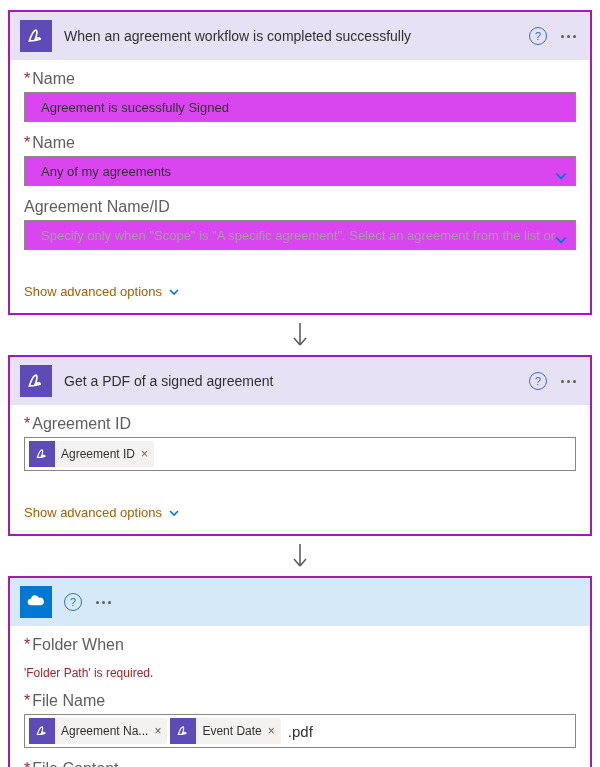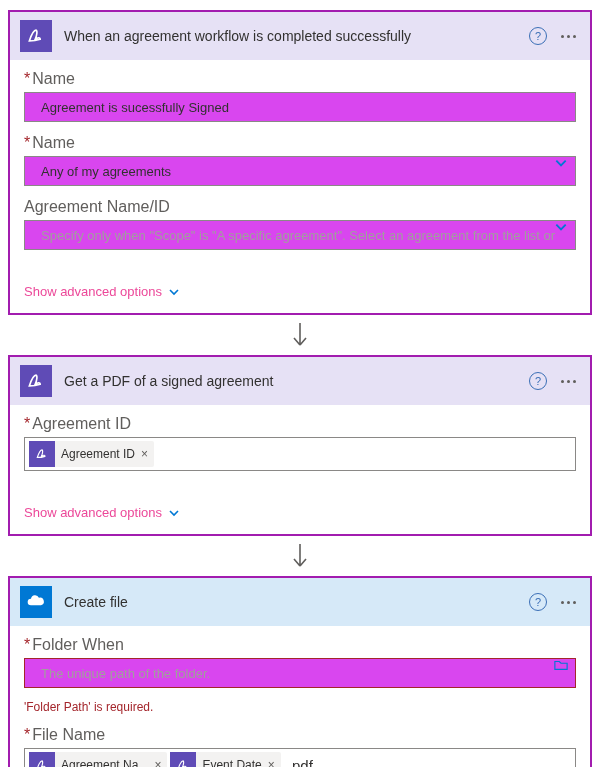--- a/index.html
+++ b/index.html
@@ -68,33 +68,33 @@
     border: 1px solid #8a8886;
     font-family: inherit;
     font-size: 13px;
     color: #323130;
     background: #d946ef;
   }
   .field-input.error { border-color: #a4262c; }
   .field-input::placeholder { color: #a19f9d; }
   .field-input-wrap {
     position: relative;
-    display: flex; align-items: flex-start;
+    display: flex; align-items: flex-end;
   }
   .field-input-wrap .chev, .field-input-wrap .folder-ic {
     position: absolute; right: 8px;
     pointer-events: none;
   }
   .chev svg, .folder-ic svg { width: 14px; height: 14px; }
   .error-text { color: #a4262c; font-size: 12px; margin-top: 12px; }
   .link-row {
     padding: 8px 14px 14px;
     display: flex; align-items: center;
     gap: 6px;
-    color: #ec4899;
+    color: #a16207;
     cursor: pointer;
     font-size: 13px;
   }
   .link-row svg { width: 12px; height: 12px; }
   .arrow-down {
     display: flex; justify-content: center;
     margin: 4px 0;
   }
   .arrow-down svg { width: 24px; height: 30px; }
   .token-input {
@@ -225,37 +225,30 @@
     </svg>
 </div>
 
 <div class="card">
   <div class="card-header header-blue">
     <span class="icon-box icon-blue">
       <svg viewBox="0 0 24 24" fill="#fff">
           <path d="M6 16a4 4 0 010-8 5 5 0 019.5-1A4 4 0 0118 16H6z"></path>
         </svg>
     </span>
-    <span class="header-title">Create file</span>
     <span class="help-circle">?</span>
     <span class="dots">
         <span></span>
         <span></span>
         <span></span>
       </span>
   </div>
   <div class="card-body">
     <div class="field">
       <label class="field-label req">Folder When</label>
-      <div class="field-input-wrap">
-        <input class="field-input error" type="text" placeholder="The unique path of the folder." style="">
-        <span class="folder-ic"><svg viewBox="0 0 16 14" fill="none" stroke="#0078d4" stroke-width="1.3">
-              <path d="M1 3h5l2 2h7v7H1V3z"></path>
-            </svg></span>
-      </div>
       <div class="error-text">'Folder Path' is required.</div>
     </div>
     <div class="field">
       <label class="field-label req">File Name</label>
       <div class="token-input">
         <span class="token">
           <span class="tk-icon purple">
               <svg viewBox="0 0 24 24" fill="none" stroke="#fff" stroke-width="2">
                 <path d="M4 18c2-6 5-13 8-13 2 0 1 7-1 11 3-2 6-3 6 0-3 1-8 2-13 2z"></path>
               </svg>

